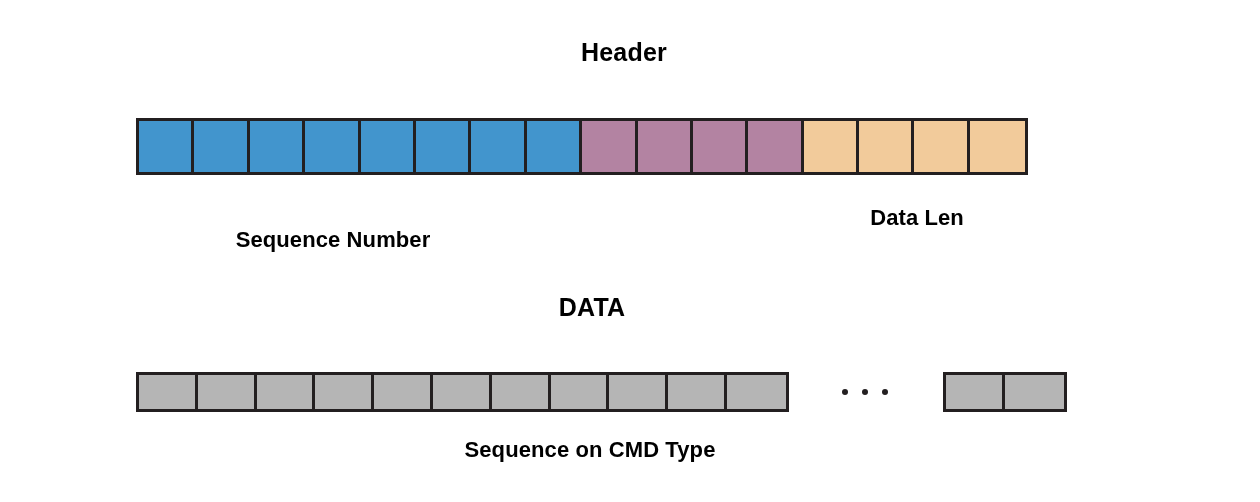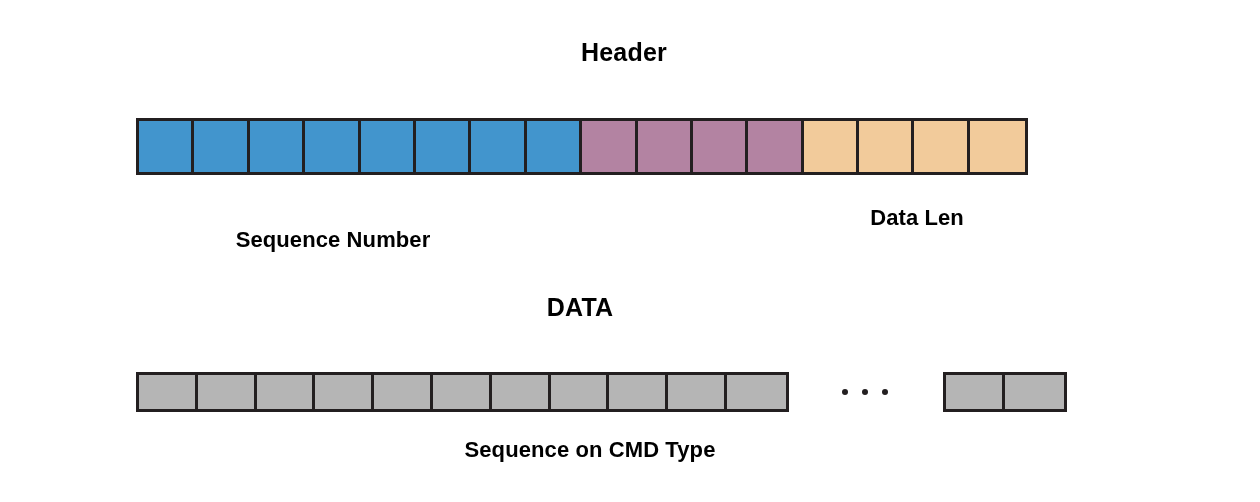--- a/index.html
+++ b/index.html
@@ -25,21 +25,21 @@
   .section-title {
     position: absolute;
     font-size: 25px;
     font-weight: bold;
     letter-spacing: 0.2px;
     text-align: center;
     white-space: nowrap;
     transform: translateX(-50%);
   }
   #header-title { left: 580px; top: 38px; margin-left: 44px; }
-  #data-title   { left: 580px; top: 293px; }
+  #data-title   { left: 592px; top: 293px; }
 
   
   .byte-row {
     position: absolute;
     display: flex;
     box-sizing: border-box;
     border: 3px solid #231f20;
     background: #231f20;
   }
 

